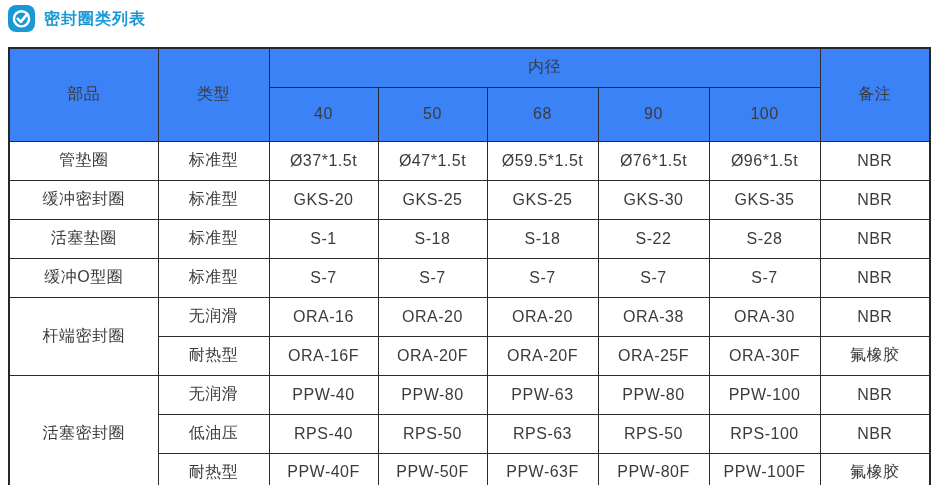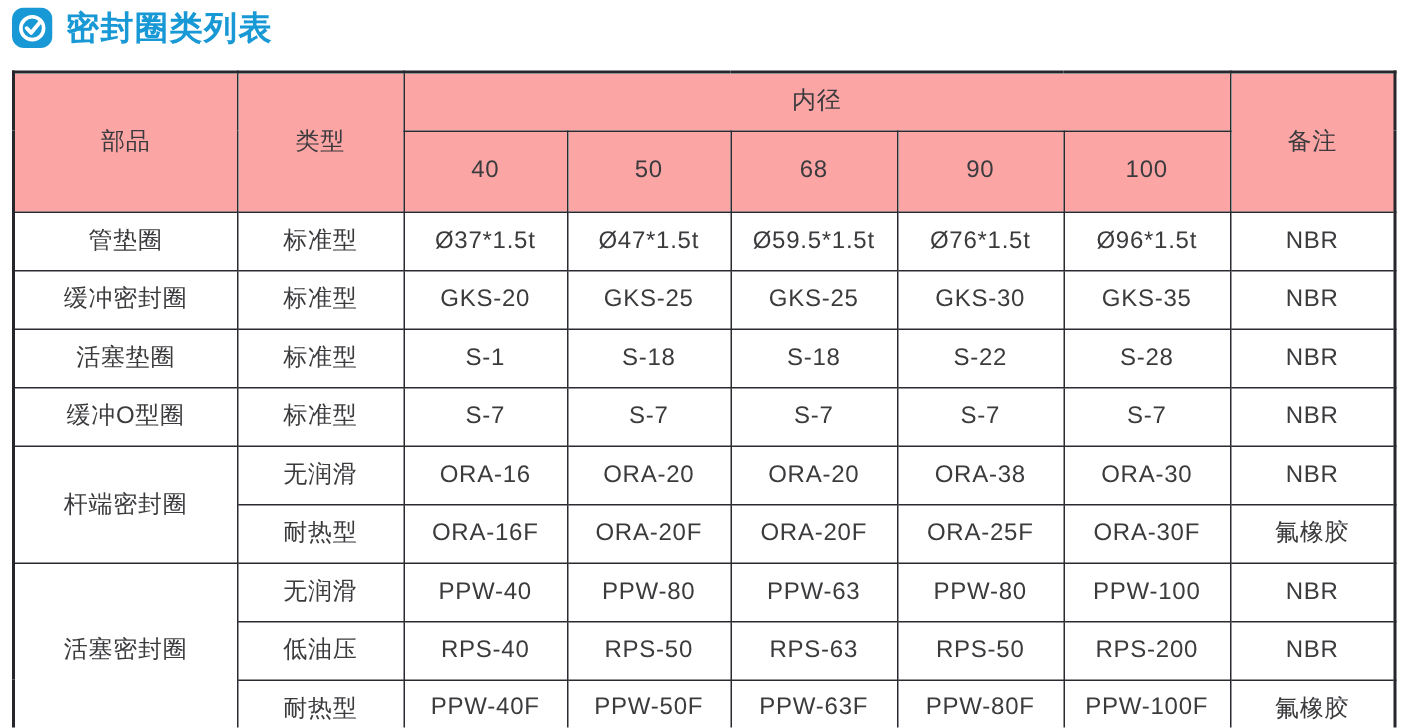--- a/index.html
+++ b/index.html
@@ -25,21 +25,21 @@
     align-items: center;
     gap: 9px;
   }
   .title-row .icon-wrap {
     width: 27px;
     height: 27px;
     flex: 0 0 auto;
     display: block;
   }
   .page-title {
-    font-size: 22px;
+    font-size: 16px;
     font-weight: 600;
     color: #1899d6;
     letter-spacing: 1px;
     line-height: 27px;
   }
   table.seal-table {
     position: absolute;
     top: 47px;
     left: 8px;
     width: 921px;
@@ -53,21 +53,21 @@
     vertical-align: middle;
     padding: 0;
     font-size: 16px;
     font-weight: normal;
     color: #3b3b3e;
     letter-spacing: 0.5px;
     overflow: hidden;
     white-space: nowrap;
   }
   .seal-table thead th {
-    background: #fca5a5;
+    background: #3b82f6;
   }
   .seal-table thead tr.h1 { height: 39px; }
   .seal-table thead tr.h2 { height: 54px; }
   .seal-table tbody tr { height: 39px; }
   col.c-part   { width: 149px; }
   col.c-type   { width: 111px; }
   col.c-40     { width: 109px; }
   col.c-50     { width: 109px; }
   col.c-68     { width: 111px; }
   col.c-80     { width: 111px; }
@@ -185,21 +185,21 @@
         <td>PPW-80</td>
         <td>PPW-100</td>
         <td>NBR</td>
       </tr>
       <tr>
         <td>低油压</td>
         <td>RPS-40</td>
         <td>RPS-50</td>
         <td>RPS-63</td>
         <td>RPS-50</td>
-        <td>RPS-200</td>
+        <td>RPS-100</td>
         <td>NBR</td>
       </tr>
       <tr>
         <td>耐热型</td>
         <td>PPW-40F</td>
         <td>PPW-50F</td>
         <td>PPW-63F</td>
         <td>PPW-80F</td>
         <td>PPW-100F</td>
         <td>氟橡胶</td>

